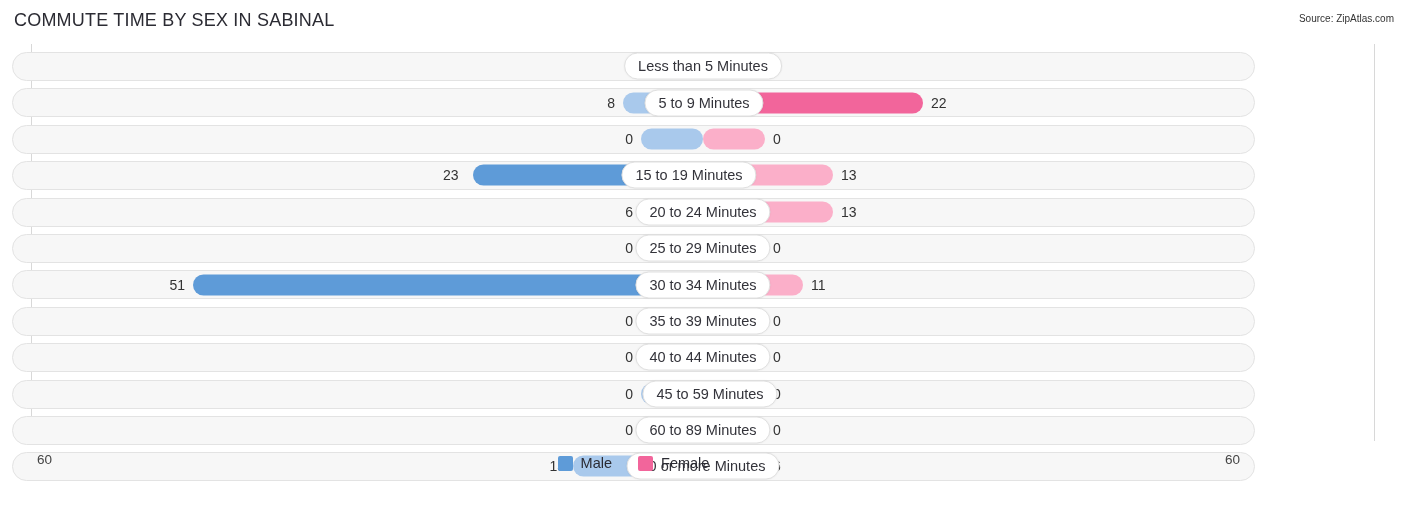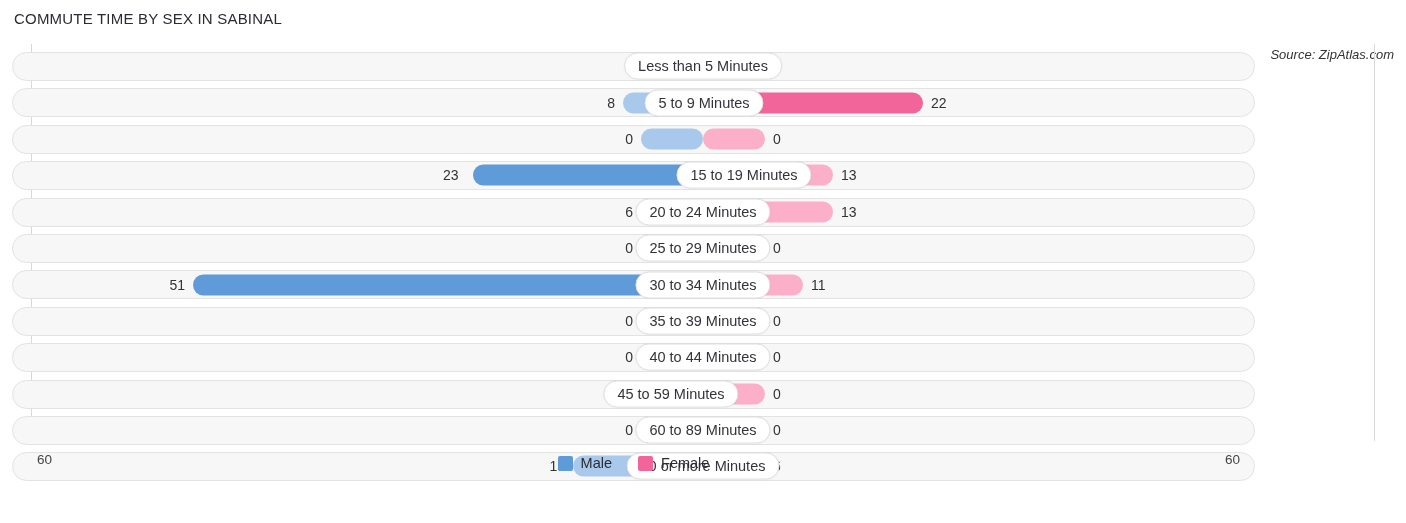--- a/index.html
+++ b/index.html
@@ -9,28 +9,27 @@
     background: #ffffff;
     font-family: "Liberation Sans", sans-serif;
     overflow: hidden;
   }
   #page { position: relative; width: 1406px; height: 523px; background:#fff; }
 
   
   .header { position: relative; height: 44px; }
   .chart-title {
     position: absolute; left: 14px; top: 10px;
-    font-size: 15px; color: #2b2b33; letter-spacing: .2px;
+    font-size: 18px; color: #2b2b33; letter-spacing: .2px;
     white-space: nowrap;
   }
   .source {
     position: absolute; right: 12px; top: 13px;
-    font-size: 13px; font-style: italic; color: #333;
-    white-space: nowrap;
-    margin-top: 34px;
+    font-size: 10px; color: #333;
+    white-space: nowrap;
   }
 
   
   .plot {
     position: absolute; left: 0; top: 44px;
     width: 1267px; height: 437px;
   }
   .gridline {
     position: absolute; top: 0; bottom: 40px;
     width: 1px; background: #d8d8d8;
@@ -148,21 +147,21 @@
             <div class="val" style="left: 773px;">0</div>
           </div>
         </div>
         <div class="row">
           <div class="track"></div>
           <div class="barwrap">
             <div class="bar male hi" style="left: 473px; width: 230px;"></div>
             <div class="bar female" style="left: 703px; width: 130px;"></div>
             <div class="val" style="left: 443px; width: 22px; text-align: left;">23</div>
             <div class="val" style="left: 841px;">13</div>
-            <div class="catlabel" style="left: 744px;">15 to 19 Minutes</div>
+            <div class="catlabel" style="left: 689px;">15 to 19 Minutes</div>
           </div>
         </div>
         <div class="row">
           <div class="track"></div>
           <div class="barwrap">
             <div class="bar male" style="left: 641px; width: 62px;"></div>
             <div class="bar female" style="left: 703px; width: 130px;"></div>
             <div class="val" style="left: 611px; width: 22px; text-align: right;">6</div>
             <div class="val" style="left: 841px;">13</div>
             <div class="catlabel" style="left: 703px;">20 to 24 Minutes</div>
@@ -208,21 +207,21 @@
             <div class="catlabel" style="left: 703px;">40 to 44 Minutes</div>
           </div>
         </div>
         <div class="row">
           <div class="track"></div>
           <div class="barwrap">
             <div class="bar male" style="left: 641px; width: 62px;"></div>
             <div class="bar female" style="left: 703px; width: 62px;"></div>
             <div class="val" style="left: 611px; width: 22px; text-align: right;">0</div>
             <div class="val" style="left: 773px;">0</div>
-            <div class="catlabel" style="left: 671px;">45 to 59 Minutes</div>
+            <div class="catlabel" style="left: 710px;">45 to 59 Minutes</div>
           </div>
         </div>
         <div class="row">
           <div class="track"></div>
           <div class="barwrap">
             <div class="bar male" style="left: 641px; width: 62px;"></div>
             <div class="bar female" style="left: 703px; width: 62px;"></div>
             <div class="val" style="left: 611px; width: 22px; text-align: right;">0</div>
             <div class="val" style="left: 773px;">0</div>
             <div class="catlabel" style="left: 703px;">60 to 89 Minutes</div>

